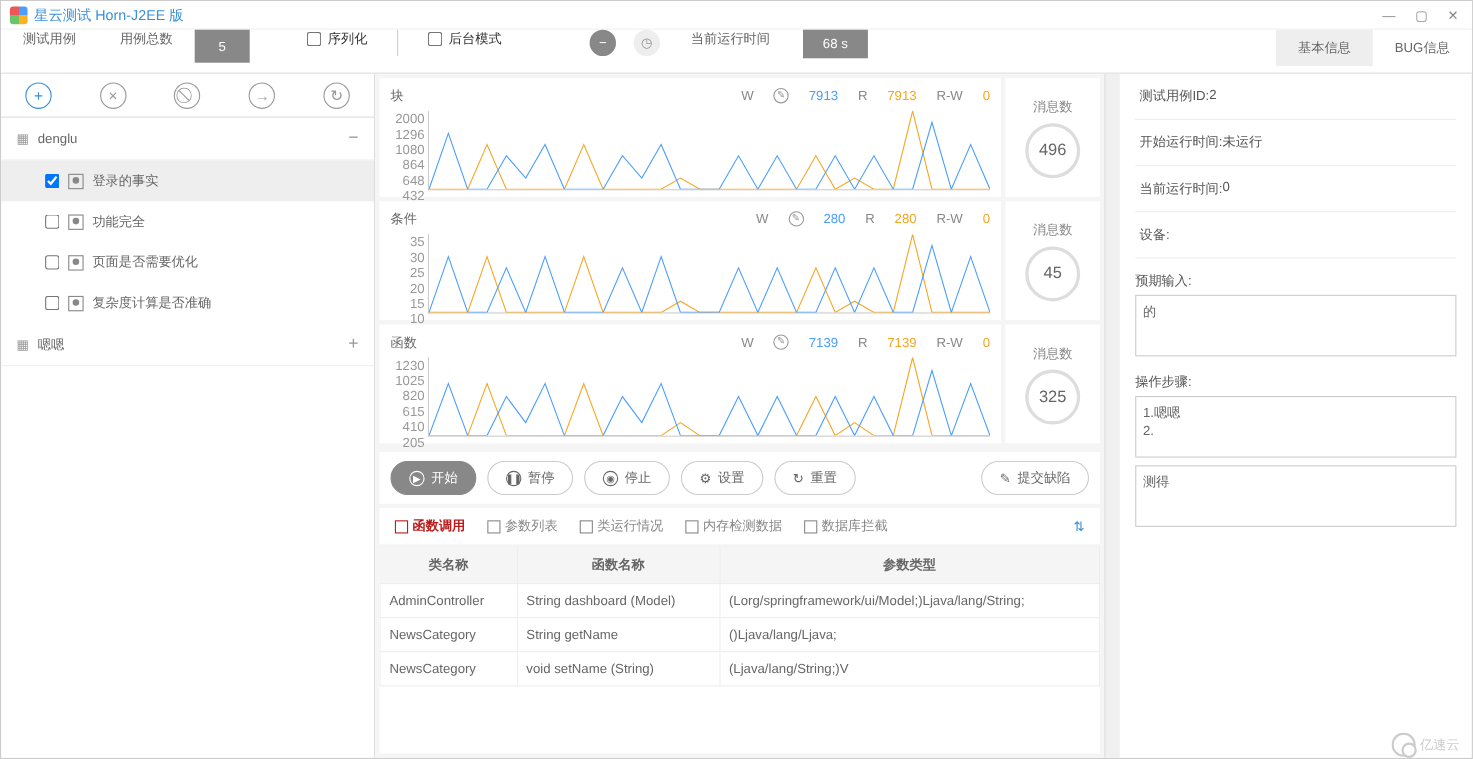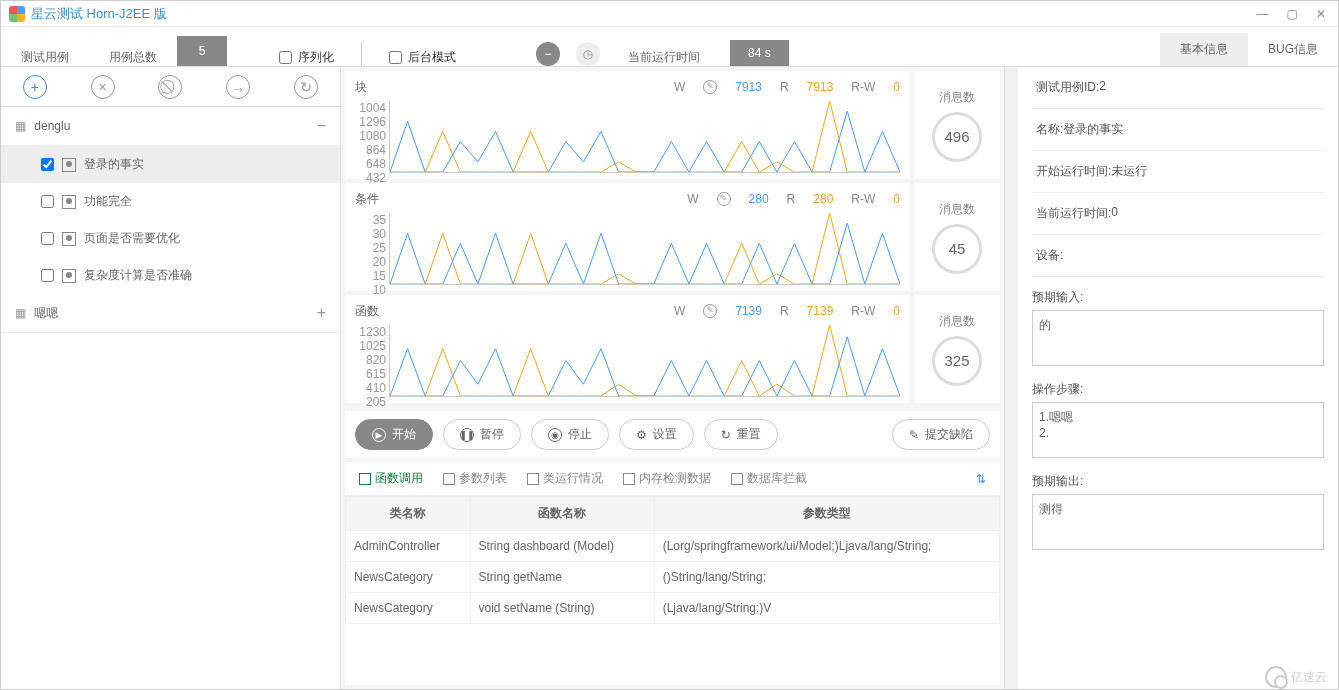--- a/index.html
+++ b/index.html
@@ -3,21 +3,21 @@
 <meta charset="utf-8">
 <style>
 *{box-sizing:border-box;margin:0;padding:0;font-family:"Microsoft YaHei",Arial,sans-serif;font-size:12px}
 body{background:#fff;color:#333;overflow:hidden}
 .window{width:1339px;height:690px;display:flex;flex-direction:column;border:1px solid #ccc}
 .titlebar{height:26px;display:flex;align-items:center;padding:0 8px;background:#fff;border-bottom:1px solid #eee}
 .logo{width:16px;height:16px;margin-right:6px;display:inline-block;background:conic-gradient(#4a9eff 0 90deg,#ffb020 90deg 180deg,#6ac46a 180deg 270deg,#e55 270deg 360deg);border-radius:3px}
 .title{color:#3a8fd8;font-size:13px}
 .winbtns{margin-left:auto;display:flex;gap:10px;color:#888}
 .winbtns span{cursor:pointer;padding:2px 4px}
-.toolbar{height:40px;display:flex;align-items:flex-end;background:#fff;border-bottom:1px solid #ddd}
+.toolbar{height:40px;display:flex;align-items:flex-start;background:#fff;border-bottom:1px solid #ddd}
 .tb-label{padding:0 20px;color:#666}
 .tb-count{background:#888;color:#fff;width:50px;height:30px;display:flex;align-items:center;justify-content:center}
 .tb-sep{width:1px;height:24px;background:#ccc;margin:0 15px}
 .chk-wrap{display:flex;align-items:center;margin:0 12px}
 .chk-wrap input{margin-right:6px}
 .circ-btn{width:24px;height:24px;border-radius:50%;background:#888;margin:0 8px;display:flex;align-items:center;justify-content:center;color:#fff;cursor:pointer}
 .circ-btn.clock{background:#eee;color:#999}
 .runtime-val{background:#888;color:#fff;padding:6px 18px;margin-left:10px}
 .tabbtn{padding:8px 20px;cursor:pointer;color:#666}
 .tabbtn.active{background:#eee}
@@ -55,21 +55,21 @@
 .plotarea svg{position:absolute;width:100%;height:100%}
 .msg-card{width:86px;background:#fff;display:flex;flex-direction:column;align-items:center;justify-content:center;gap:6px}
 .msg-lbl{color:#888}
 .msg-circ{width:50px;height:50px;border:3px solid #ddd;border-radius:50%;display:flex;align-items:center;justify-content:center;color:#666;font-size:15px}
 .btn-row{display:flex;gap:10px;padding:8px 10px;background:#fff;margin:4px}
 .btn{padding:6px 16px;border:1px solid #ccc;border-radius:16px;display:flex;align-items:center;gap:6px;cursor:pointer;background:#fff;color:#666}
 .btn.primary{background:#888;color:#fff;border-color:#888}
 .btn .bi{width:14px;height:14px;border:1.5px solid currentColor;border-radius:50%;display:inline-flex;align-items:center;justify-content:center;font-size:9px}
 .tabs2{display:flex;gap:20px;padding:8px 14px;background:#fff;margin:0 4px;border-bottom:1px solid #eee;align-items:center}
 .tabs2 .t2{color:#888;cursor:pointer;display:flex;align-items:center;gap:4px}
-.tabs2 .t2.active{color:#15803d;font-weight:400}
+.tabs2 .t2.active{color:#b91c1c;font-weight:700}
 .tabs2 .sync{margin-left:auto;color:#3a8fd8}
 .tbl{flex:1;overflow:auto;background:#fff;margin:0 4px 4px}
 .tbl table{width:100%;border-collapse:collapse}
 .tbl th{background:#f5f5f5;padding:8px;text-align:center;color:#666;font-weight:bold;border:1px solid #eee}
 .tbl td{padding:8px;border:1px solid #eee;color:#666}
 .right{width:320px;padding:0 14px;overflow:auto}
 .info-row{display:flex;justify-content:flex-start;padding:12px 4px;border-bottom:1px solid #eee;color:#555}
 .info-lbl{color:#555}
 .txtarea{width:100%;border:1px solid #ccc;padding:6px;min-height:56px;color:#666;resize:none;font-family:inherit;margin-top:4px}
 .sect-lbl{color:#555;margin-top:12px}
@@ -104,21 +104,21 @@
       </label>
   <div class="tb-sep"></div>
   <label class="chk-wrap">
         <input type="checkbox" style="">
         <span>后台模式</span>
       </label>
   <div style="width:60px"></div>
   <span class="circ-btn">−</span>
   <span class="circ-btn clock">◷</span>
   <span class="tb-label">当前运行时间</span>
-  <span class="runtime-val">84 s</span>
+  <span class="runtime-val">68 s</span>
   <div style="flex:1"></div>
   <span class="tabbtn active">基本信息</span>
   <span class="tabbtn">BUG信息</span>
  </div>
 
  <div class="main">
   <div class="left">
    <div class="left-icons">
     <span class="add">+</span>
     <span>×</span>
@@ -171,21 +171,21 @@
      <span class="met-w">W</span>
      <span class="pencil">✎</span>
      <span class="met-wv">7913</span>
      <span class="met-r">R</span>
      <span class="met-rv">7913</span>
      <span class="met-rw">R-W</span>
      <span class="met-rwv">0</span>
     </div>
     <div class="plot">
      <div class="yaxis">
-                  <div>1004</div>
+                  <div>2000</div>
                   <div>1296</div>
                   <div>1080</div>
                   <div>864</div>
                   <div>648</div>
                   <div>432</div>
                   <div>216</div>
                 </div>
      <div class="plotarea">
       <svg viewBox="0 0 100 100" preserveAspectRatio="none">
        <polyline points="0,100 3.4482758620689653,100 6.896551724137931,100 10.344827586206897,42.85714285714286 13.793103448275861,100 17.24137931034483,100 20.689655172413794,100 24.137931034482758,100 27.586206896551722,42.85714285714286 31.03448275862069,100 34.48275862068966,100 37.93103448275862,100 41.37931034482759,100 44.827586206896555,85.71428571428572 48.275862068965516,100 51.724137931034484,100 55.172413793103445,100 58.620689655172406,100 62.06896551724138,100 65.51724137931035,100 68.96551724137932,57.142857142857146 72.41379310344827,100 75.86206896551724,85.71428571428572 79.3103448275862,100 82.75862068965517,100 86.20689655172413,0 89.65517241379311,100 93.10344827586206,100 96.55172413793103,100 100,100" fill="none" stroke="#f5a623" stroke-width="1" vector-effect="non-scaling-stroke"></polyline>
@@ -335,59 +335,55 @@
             </thead>
      <tbody>
       <tr>
                 <td>AdminController</td>
                 <td>String dashboard (Model)</td>
                 <td>(Lorg/springframework/ui/Model;)Ljava/lang/String;</td>
               </tr>
       <tr>
                 <td>NewsCategory</td>
                 <td>String getName</td>
-                <td>()String/lang/String;</td>
+                <td>()Ljava/lang/Ljava;</td>
               </tr>
       <tr>
                 <td>NewsCategory</td>
                 <td>void setName (String)</td>
                 <td>(Ljava/lang/String;)V</td>
               </tr>
      </tbody>
     </table>
    </div>
   </div>
 
   <div class="scrollbar-v"></div>
 
   <div class="right">
    <div class="info-row">
           <span class="info-lbl">测试用例ID:</span>
           <span>2</span>
         </div>
    <div class="info-row">
-          <span class="info-lbl">名称:登录的事实</span>
-        </div>
-   <div class="info-row">
           <span class="info-lbl">开始运行时间:</span>
           <span>未运行</span>
         </div>
    <div class="info-row">
           <span class="info-lbl">当前运行时间:</span>
           <span>0</span>
         </div>
    <div class="info-row">
           <span class="info-lbl">设备:</span>
         </div>
    <div class="sect-lbl">预期输入:</div>
    <textarea class="txtarea" style="">的</textarea>
    <div class="sect-lbl">操作步骤:</div>
    <textarea class="txtarea" style="">1.嗯嗯
 2.</textarea>
-   <div class="sect-lbl">预期输出:</div>
    <textarea class="txtarea" style="">测得</textarea>
   </div>
  </div>
 </div>
 
 <div class="watermark">
  <span class="wm-ico"></span>
  <span>亿速云</span>
 </div>
 

